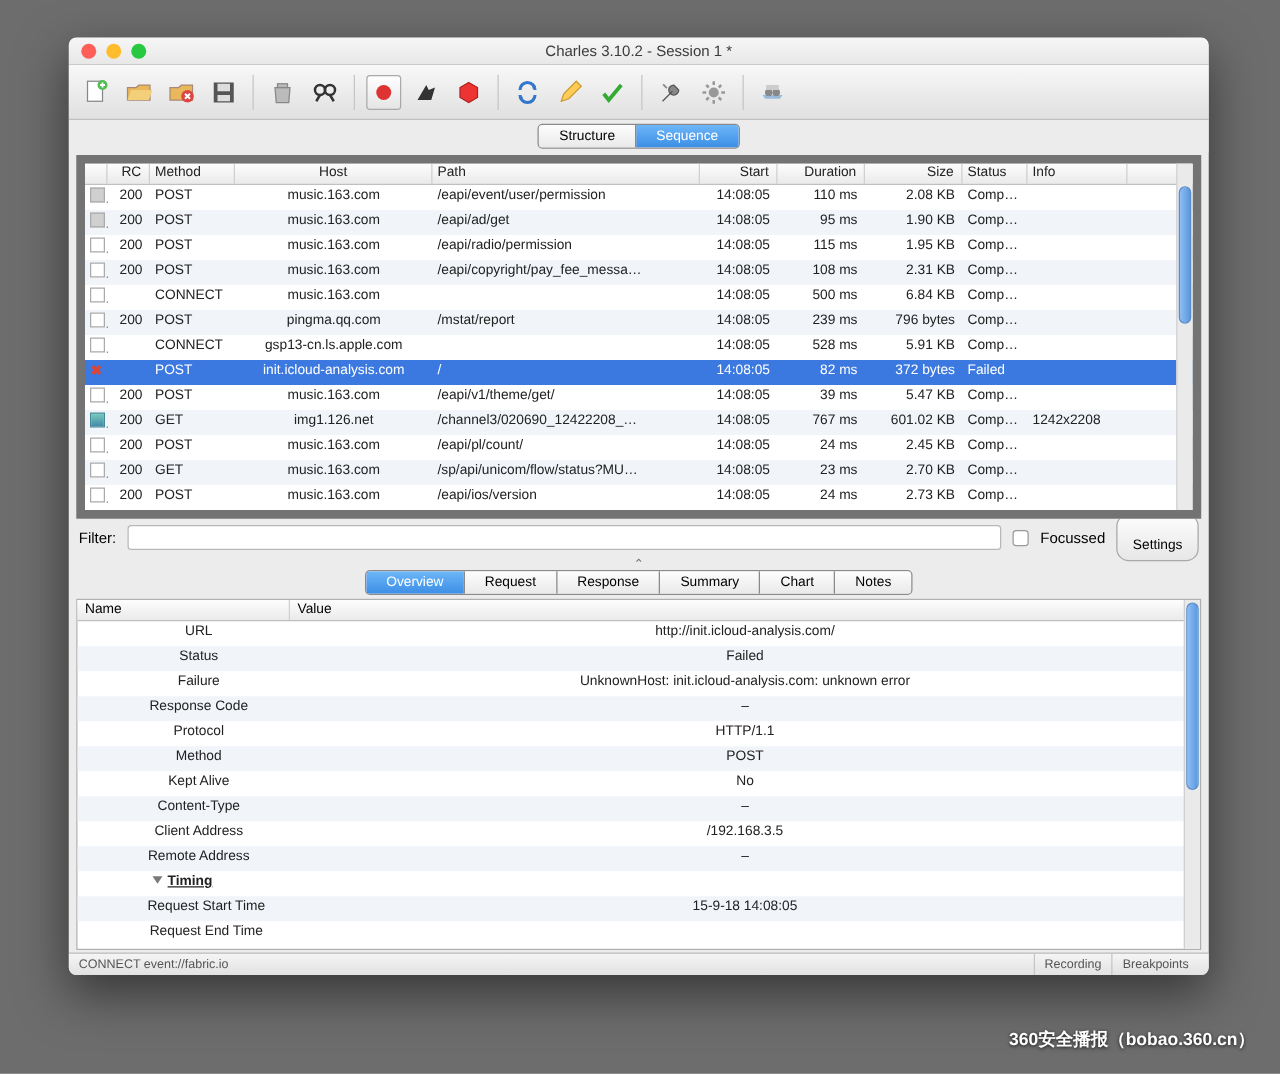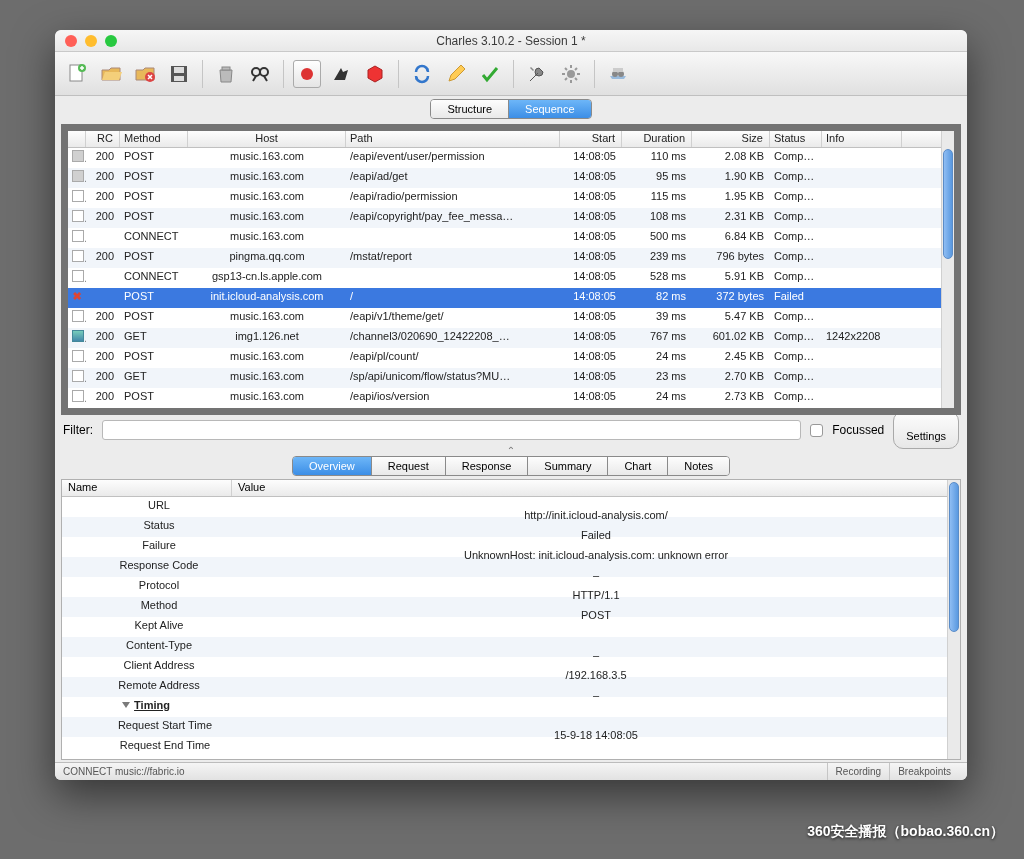--- a/index.html
+++ b/index.html
@@ -45,21 +45,21 @@
 .btn { height: 20px; padding: 18px 12px; font-size: 11px; background: linear-gradient(#fdfdfd,#e7e7e7); border: 1px solid #a9a9a9; border-radius: 10px; }
 .splitter { height: 10px; text-align: center; font-size: 10px; color: #777; cursor: row-resize; }
 .dtabs { height: 24px; display: flex; justify-content: center; align-items: center; }
 .details { flex: 1; border: 1px solid #b0b0b0; margin: 0 6px 2px 6px; background: #fff; display: flex; flex-direction: column; position: relative; }
 .dhead { display: flex; background: linear-gradient(#fdfdfd,#eaeaea); border-bottom: 1px solid #c0c0c0; font-size: 11px; height: 17px; }
 .dh { border-right: 1px solid #d0d0d0; padding: 1px 6px; }
 .dbody { flex: 1; overflow: hidden; font-size: 11px; text-align: center; }
 .drow { display: flex; height: 20px; }
 .drow:nth-child(even) { background: #f1f5fa; }
 .dn { width: 170px; padding: 2px 6px 2px 30px; color: #222; }
-.dv { flex: 1; padding: 12px 6px; color: #222; }
+.dv { flex: 1; padding: 2px 6px; color: #222; }
 .dgroup .dn { padding-left: 4px; font-weight: bold; text-decoration: underline; }
 .tri { display: inline-block; width: 0; height: 0; border-left: 4px solid transparent; border-right: 4px solid transparent; border-top: 6px solid #7a7a7a; margin-right: 4px; vertical-align: 1px; }
 .statusbar { height: 18px; background: linear-gradient(#f5f5f5,#e2e2e2); border-top: 1px solid #bcbcbc; display: flex; align-items: center; font-size: 10px; color: #555; padding: 0 8px; }
 .statusbar .sp { flex: 1; }
 .statusbar .sb { border-left: 1px solid #c5c5c5; padding: 0 8px; height: 100%; display: flex; align-items: center; }
 .watermark { position: absolute; bottom: 18px; right: 20px; color: #fff; font-weight: bold; font-size: 14px; text-shadow: 0 1px 3px rgba(0,0,0,0.8); }
 .ic-xml { width:12px; height:12px; display:inline-block; background:#d0d0d0; border:1px solid #aaa; }
 .ic-doc { width:12px; height:12px; display:inline-block; background:#fff; border:1px solid #aaa; }
 .ic-err { color:#d43; font-weight:bold; }
 .ic-img { width:12px; height:12px; display:inline-block; background:linear-gradient(#7cb,#48a); border:1px solid #489; }
@@ -407,20 +407,21 @@
         <div class="drow">
           <div class="dn">Protocol</div>
           <div class="dv">HTTP/1.1</div>
         </div>
         <div class="drow">
           <div class="dn">Method</div>
           <div class="dv">POST</div>
         </div>
         <div class="drow">
           <div class="dn">Kept Alive</div>
+          <div class="dv">No</div>
         </div>
         <div class="drow">
           <div class="dn">Content-Type</div>
           <div class="dv">–</div>
         </div>
         <div class="drow">
           <div class="dn">Client Address</div>
           <div class="dv">/192.168.3.5</div>
         </div>
         <div class="drow">
@@ -439,20 +440,20 @@
           <div class="dn" style="padding-left:42px">Request End Time</div>
           <div class="dv"></div>
         </div>
       </div>
     <div class="vscroll">
         <div class="vthumb" style="top:2px;height:150px;"></div>
       </div>
   </div>
 
   <div class="statusbar">
-    <span>CONNECT music://fabric.io</span>
+    <span>CONNECT event://fabric.io</span>
     <span class="sp"></span>
     <span class="sb">Recording</span>
     <span class="sb">Breakpoints</span>
   </div>
 </div>
 
 <div class="watermark">360安全播报（bobao.360.cn）</div>
 
 </body></html>

